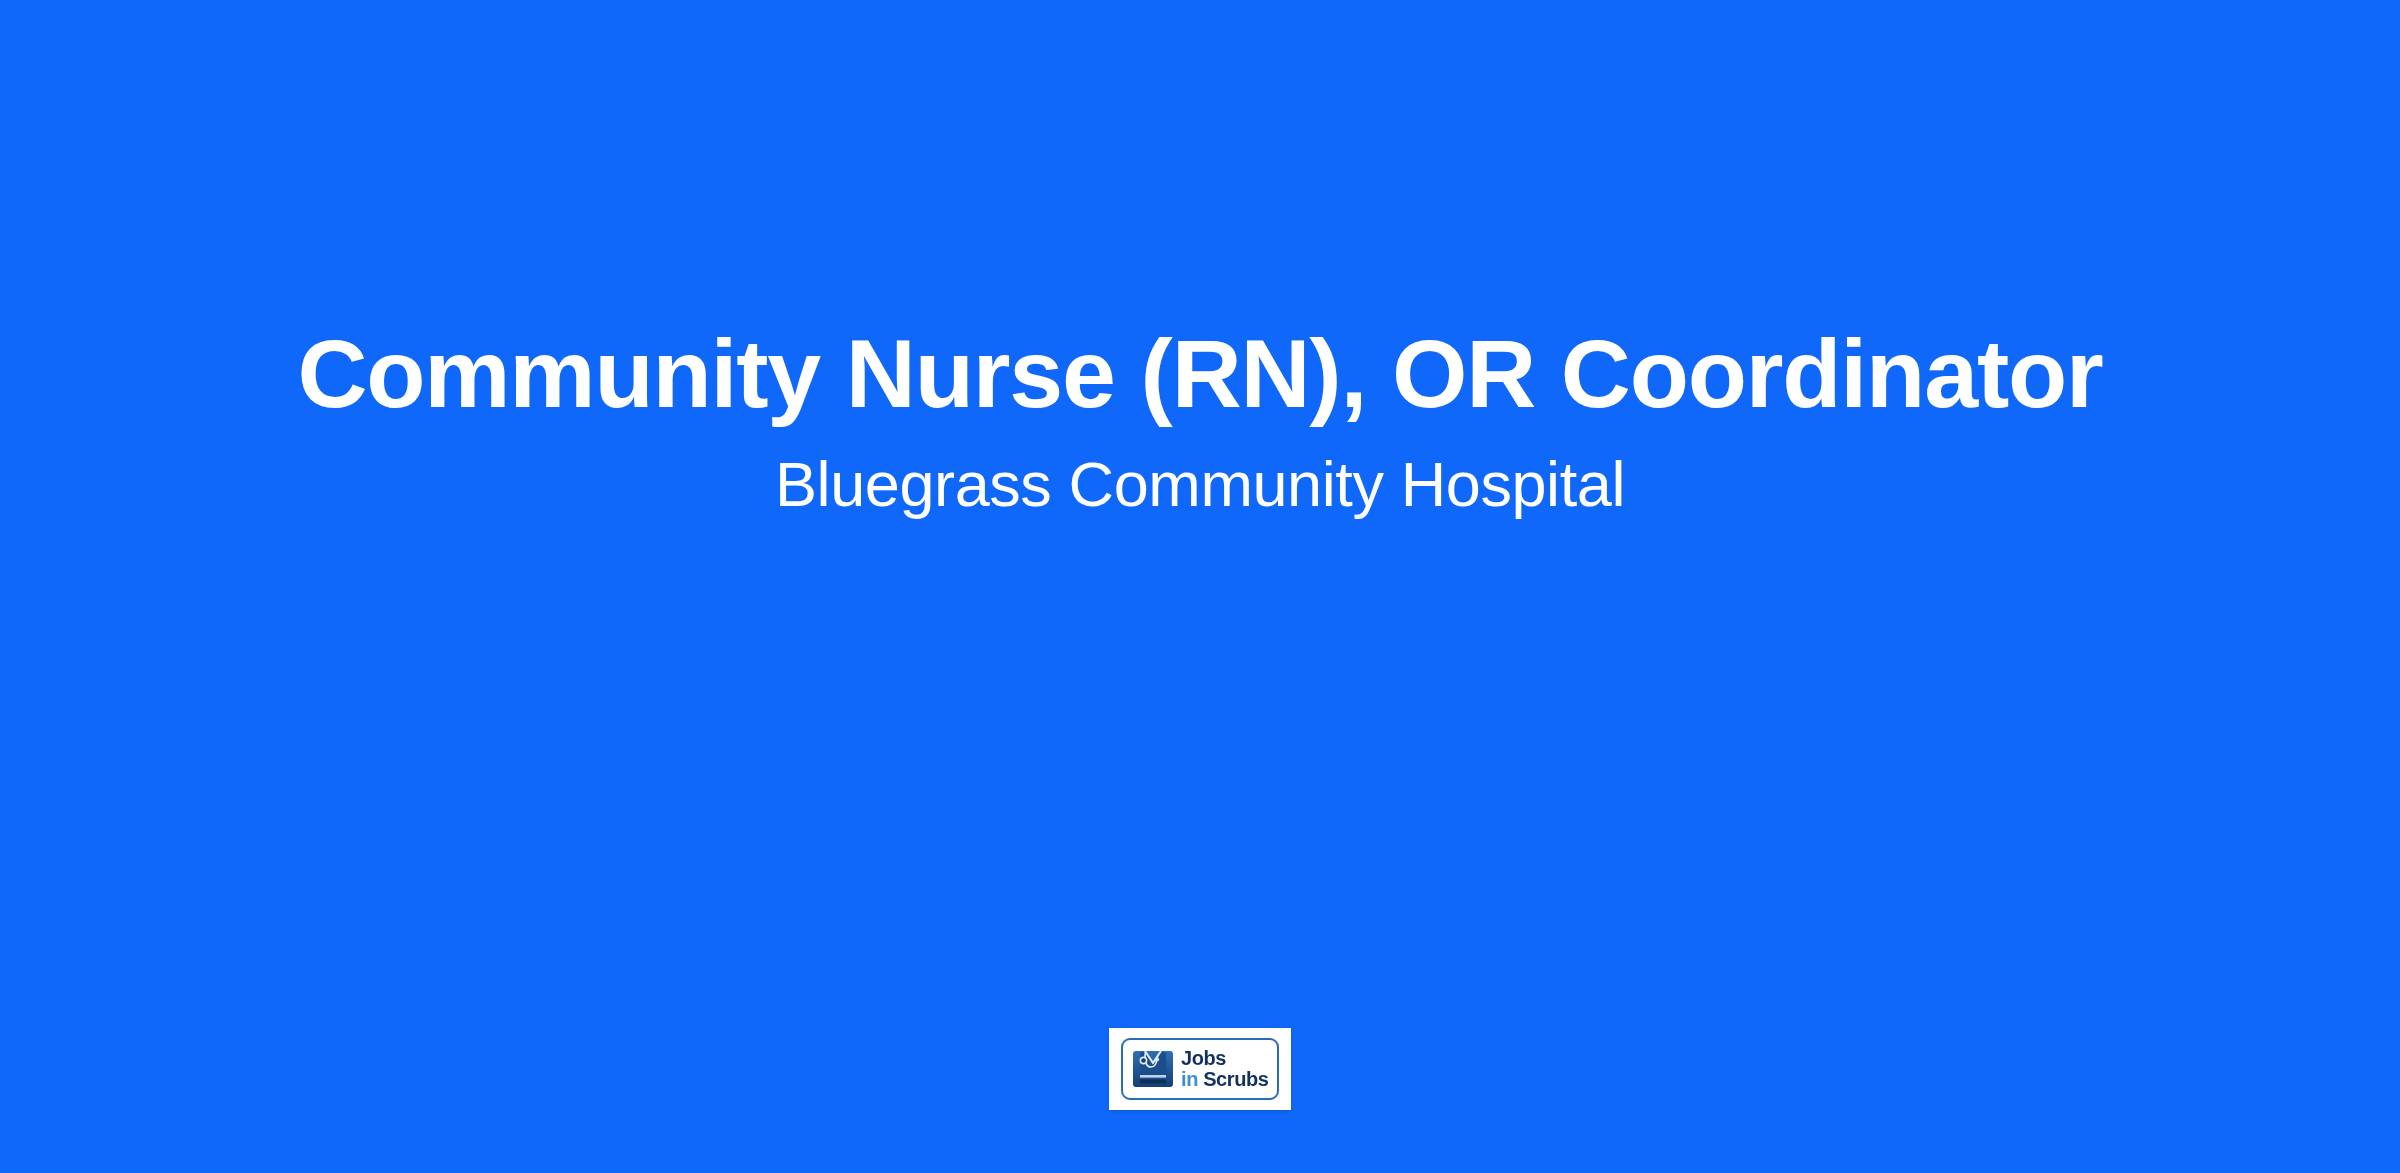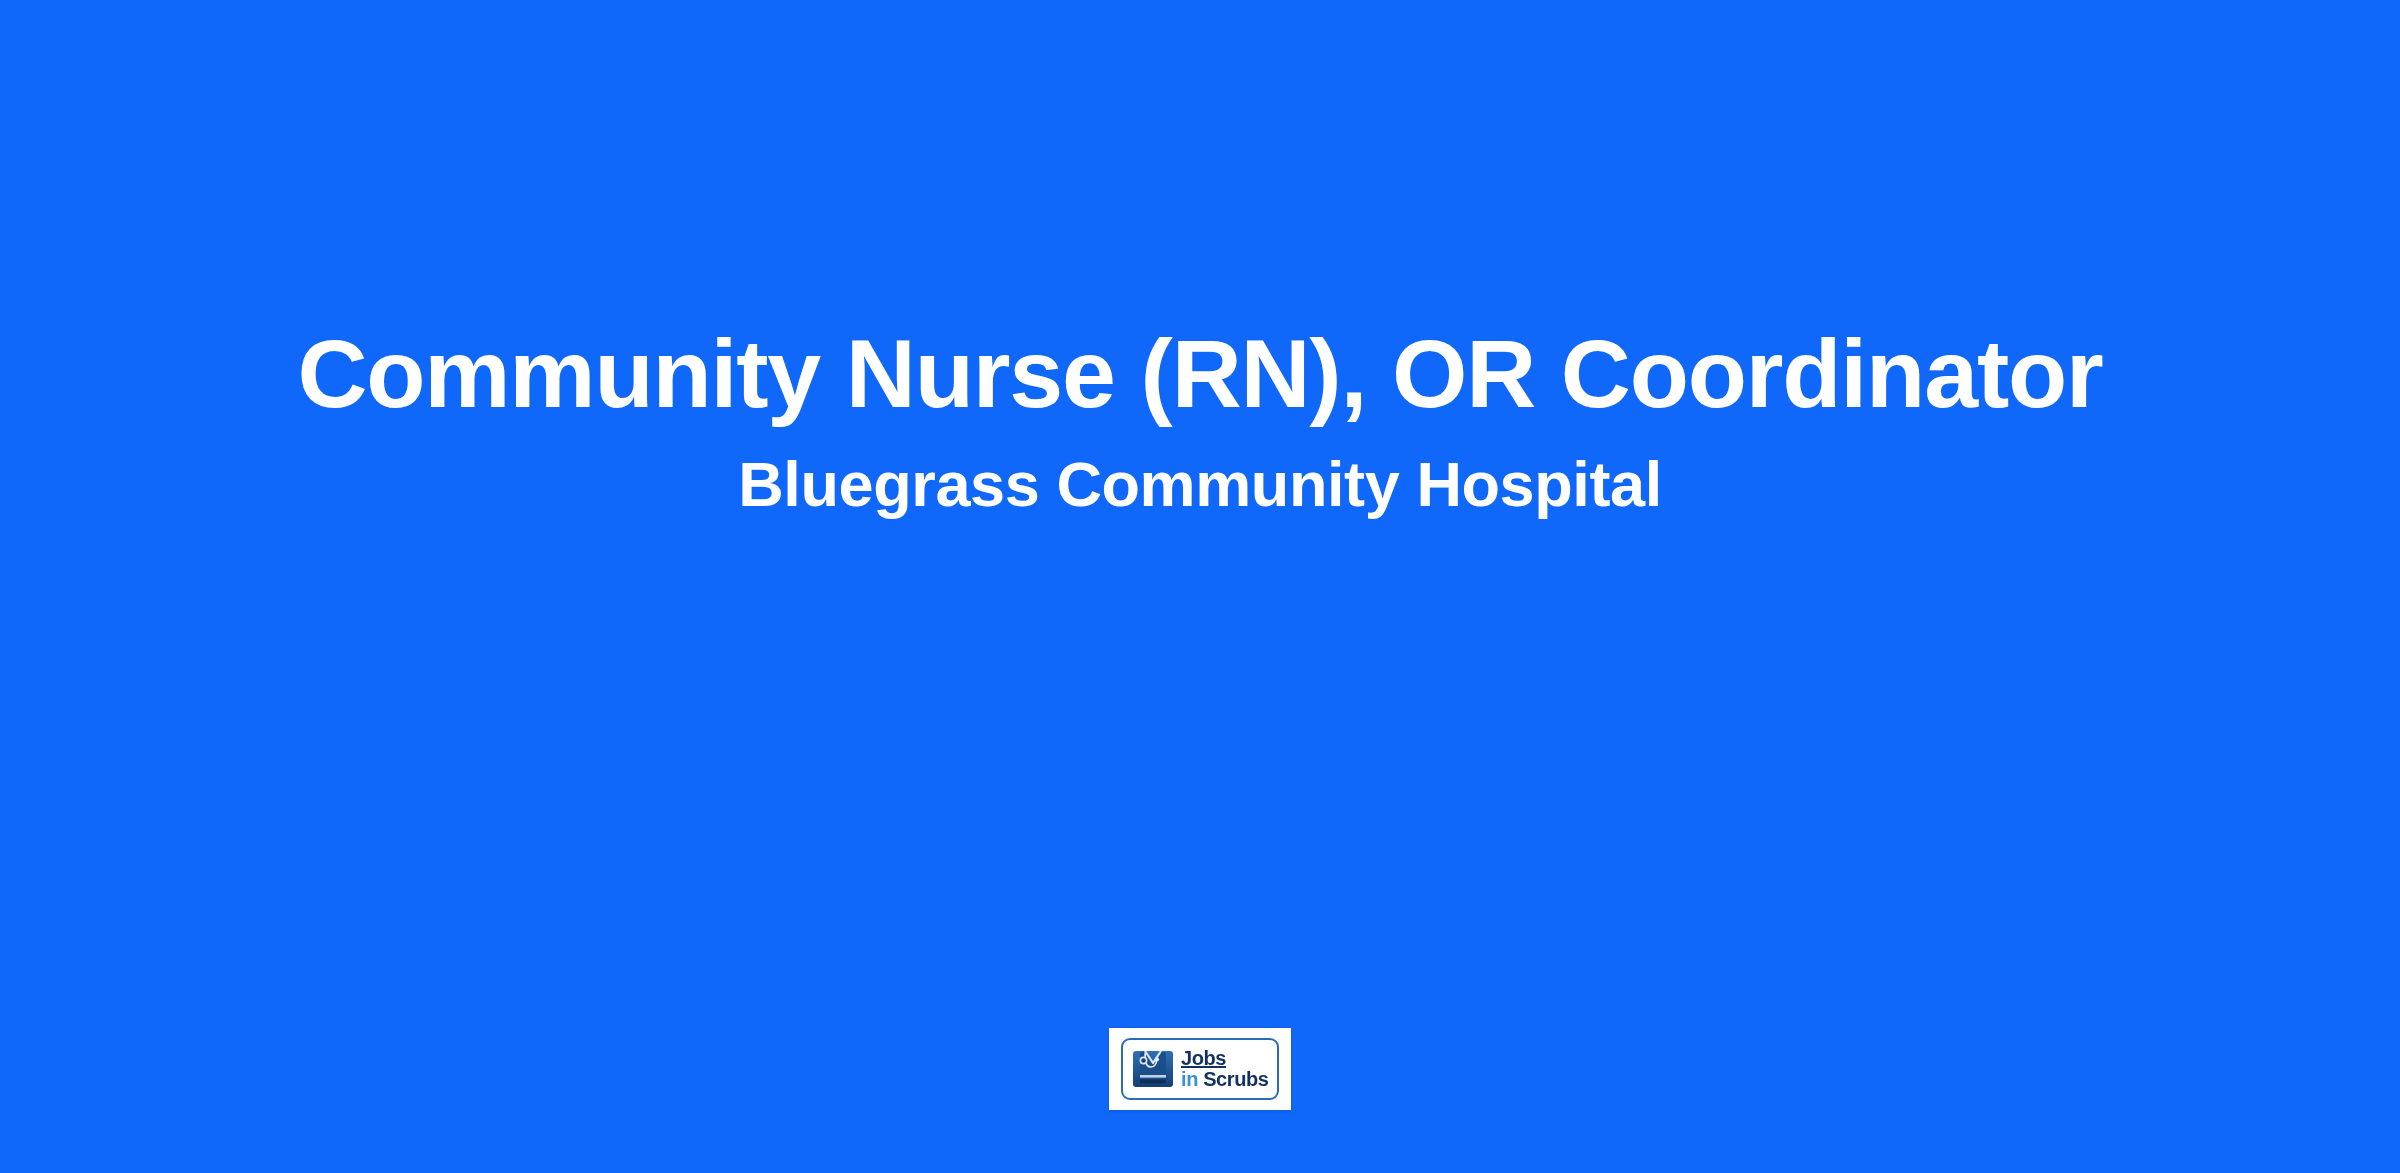--- a/index.html
+++ b/index.html
@@ -37,21 +37,21 @@
     font-weight: 700;
     line-height: 1.16;
     letter-spacing: -1.2px;
     color: #ffffff;
     white-space: pre-line;
   }
 
   .company-name {
     margin-top: 16px;
     font-size: 63px;
-    font-weight: 700;
+    font-weight: 400;
     line-height: 1.18;
     letter-spacing: -0.4px;
     color: #ffffff;
   }
 
   
   .logo-badge {
     position: absolute;
     left: 50%;
     transform: translateX(-50%);
@@ -91,21 +91,20 @@
     justify-content: center;
     line-height: 1.04;
   }
 
   .logo-line {
     font-size: 20px;
     font-weight: 700;
     letter-spacing: -0.4px;
     color: #12315e;
     white-space: nowrap;
-    text-decoration: underline;
   }
 
   .logo-line-2 {
     font-size: 20px;
     font-weight: 700;
     letter-spacing: -0.4px;
     color: #12315e;
     white-space: nowrap;
     text-align: center;
   }

